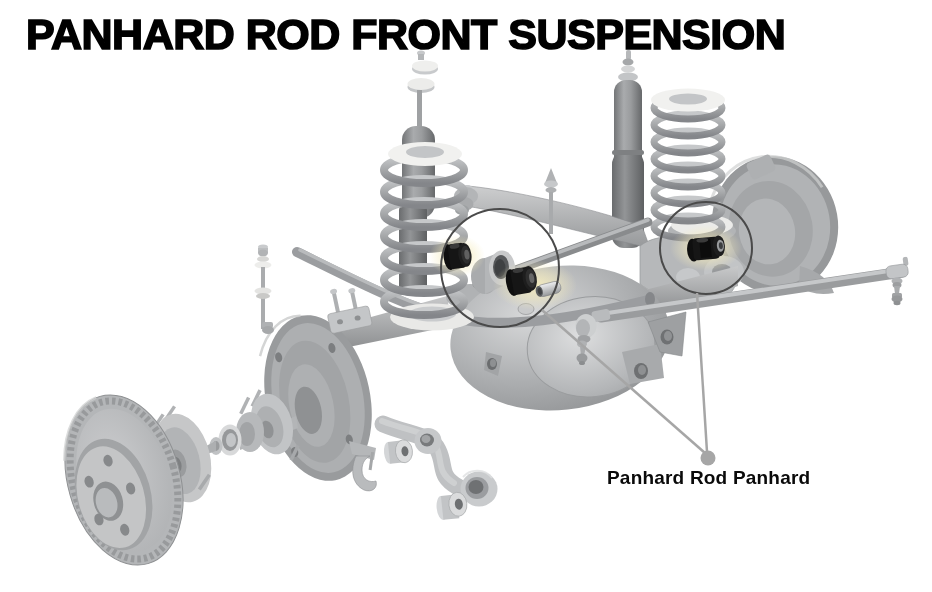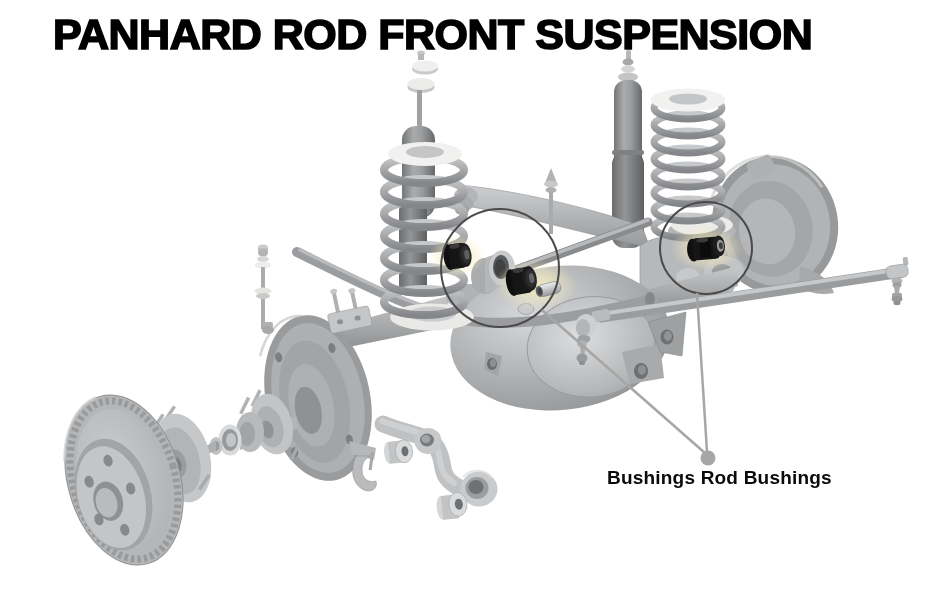--- a/index.html
+++ b/index.html
@@ -1,20 +1,20 @@
 <!DOCTYPE html>
 <html><head>
 <meta charset="utf-8">
 <style>
   html,body{margin:0;padding:0;}
   body{width:932px;height:592px;background:#ffffff;position:relative;overflow:hidden;
        font-family:"Liberation Sans",sans-serif;}
   .stage{position:absolute;left:0;top:0;width:932px;height:592px;}
   .title{position:absolute;left:26px;top:10px;font-size:43px;font-weight:700;
-         letter-spacing:-0.5px;color:#000;-webkit-text-stroke:1.6px #000;white-space:nowrap;margin-left:27px;}
+         letter-spacing:-0.5px;color:#000;-webkit-text-stroke:1.6px #000;white-space:nowrap;}
   .callout-label{position:absolute;left:607px;top:467px;font-size:19px;font-weight:700;
          color:#0a0a0a;letter-spacing:0.2px;white-space:nowrap;}
   svg{position:absolute;left:0;top:0;}
 </style>
 </head>
 <body style="background: rgb(255, 255, 255);">
 
 <div class="stage">
 <svg width="932" height="592" viewBox="0 0 932 592">
   <defs>
@@ -366,14 +366,14 @@
   </g>
 
   <circle cx="500" cy="268" r="59" fill="none" stroke-width="2" stroke="#4a4a4a"></circle>
   <circle cx="706" cy="248" r="46" fill="none" stroke-width="2" stroke="#4a4a4a"></circle>
   <line x1="542" y1="310" x2="705" y2="453" stroke-width="2.5" stroke="#a6a6a6"></line>
   <line x1="697" y1="293" x2="707" y2="452" stroke-width="2.5" stroke="#a6a6a6"></line>
   <circle cx="708" cy="458" r="7.5" fill="#a6a6a6"></circle>
 </svg>
 
 <div class="title">PANHARD ROD FRONT SUSPENSION</div>
-<div class="callout-label">Bushings Rod Bushings</div>
+<div class="callout-label">Panhard Rod Panhard</div>
 </div>
 
 </body></html>

